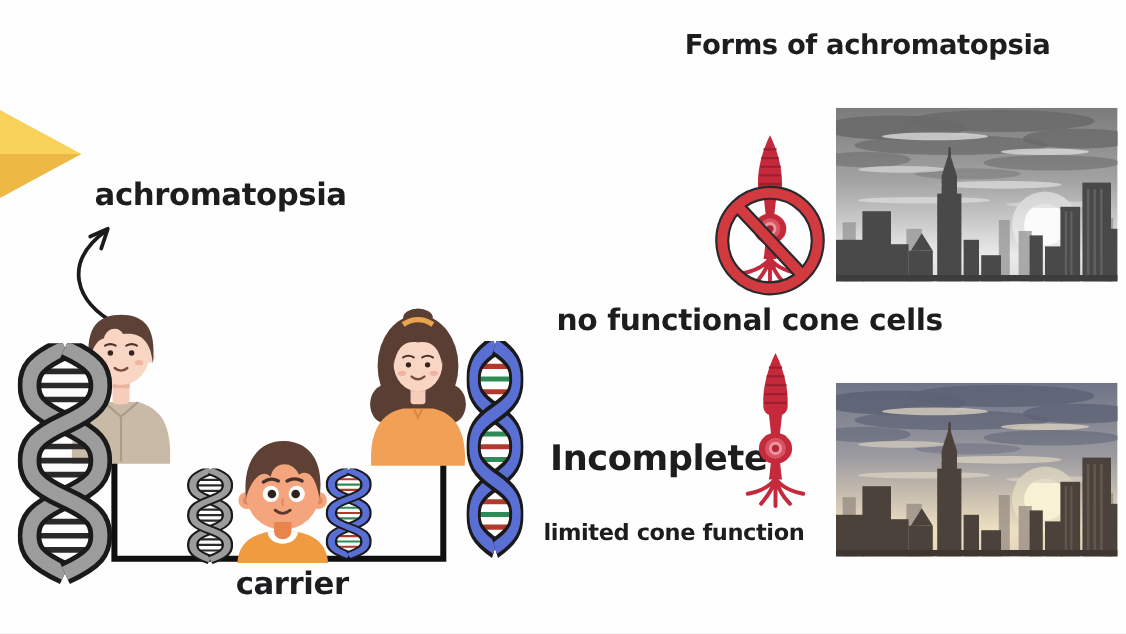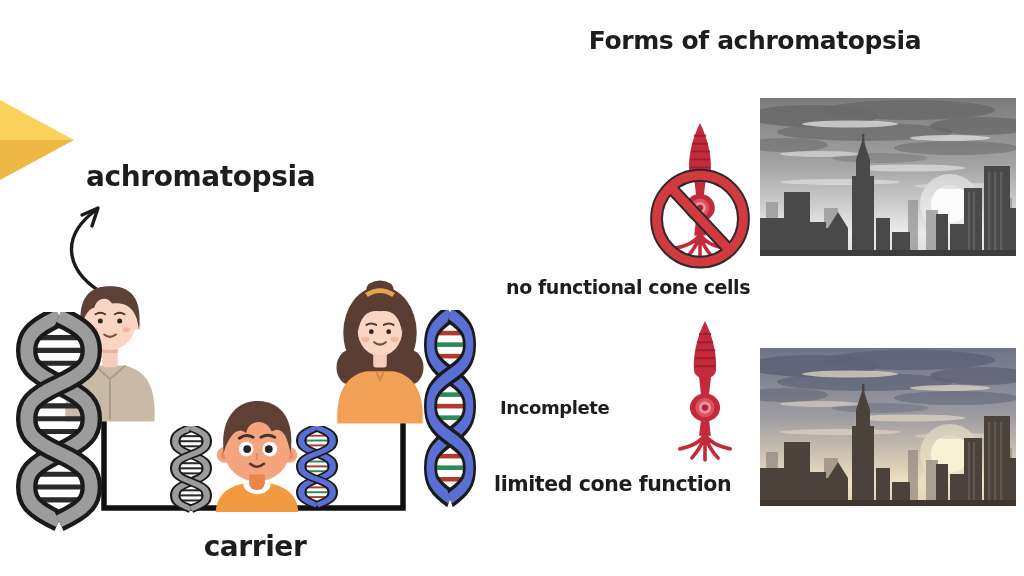--- a/index.html
+++ b/index.html
@@ -1,19 +1,19 @@
 <!DOCTYPE html>
 <html><head>
 <meta charset="utf-8">
 <style>
   html,body{margin:0;padding:0;background:#e9e9e9;}
   #stage{position:relative;width:1024px;height:576px;background:#fefefe;overflow:hidden;
          font-family:"DejaVu Sans", sans-serif;}
   .txt{position:absolute;font-weight:700;color:#1d1d1f;white-space:nowrap;letter-spacing:-0.4px;}
-  .center{text-align:center;}
+  .center{text-align:right;}
   svg{position:absolute;overflow:visible;}
   .defs{position:absolute;width:0;height:0;}
   .city{position:absolute;width:256px;height:158px;overflow:hidden;}
   .city.grayscale{filter:grayscale(1) brightness(1.06) contrast(0.97);}
   .dna-gray{--strand:#9c9c9c;--r1:#2a2a2a;--r2:#2a2a2a;}
   .dna-blue{--strand:#5a6fd4;--r1:#b03a2e;--r2:#2e8b57;}
 </style>
 </head>
 <body>
 
@@ -194,39 +194,39 @@
   <svg class="dna-blue" style="left:424px;top:310px;" width="52" height="200" viewBox="0 0 40 104" preserveAspectRatio="none">
       <use href="#dna"></use>
     </svg>
   <svg class="dna-gray" style="left:170px;top:426px;" width="42" height="88" viewBox="0 0 40 104" preserveAspectRatio="none">
       <use href="#dna"></use>
     </svg>
   <svg class="dna-blue" style="left:296px;top:426px;" width="42" height="84" viewBox="0 0 40 104" preserveAspectRatio="none">
       <use href="#dna"></use>
     </svg>
 
-  <div class="txt center" style="left:193px;top:514px;width:124px;font-size:28px;margin-top:16px;">carrier</div>
+  <div class="txt center" style="left:193px;top:514px;width:124px;font-size:28px;">carrier</div>
 
   <div class="txt center" style="left:555px;top:26px;width:400px;font-size:25px;">Forms of achromatopsia</div>
 
   <svg style="left:648px;top:120px;" width="104" height="152" viewBox="0 0 104 154">
     <use href="#cone-cell" x="17" y="0" width="70" height="145"></use>
     <g stroke-linecap="round" fill="none">
       <circle cx="52" cy="100" r="44" stroke="#2a2a2e" stroke-width="13"></circle>
       <path d="M22,68 L82,132" stroke="#2a2a2e" stroke-width="13"></path>
       <circle cx="52" cy="100" r="44" stroke="#d23a3f" stroke-width="9"></circle>
       <path d="M22,68 L82,132" stroke="#d23a3f" stroke-width="9"></path>
     </g>
   </svg>
-  <div class="txt" style="left:506px;top:276px;font-size:19px;">no functional cone cells</div>
+  <div class="txt" style="left:506px;top:276px;font-size:27px;">no functional cone cells</div>
   <svg class="city grayscale" style="left:760px;top:98px;" viewBox="0 0 256 158">
       <use href="#city"></use>
     </svg>
 
-  <div class="txt" style="left:500px;top:397px;font-size:18px;">Incomplete</div>
+  <div class="txt" style="left:500px;top:397px;font-size:32px;">Incomplete</div>
   <svg style="left:666px;top:318px;" width="78" height="146" viewBox="0 0 70 145">
       <use href="#cone-cell"></use>
     </svg>
   <div class="txt" style="left:494px;top:472px;font-size:20.5px;text-align:right;">limited cone function</div>
   <svg class="city" style="left:760px;top:348px;" viewBox="0 0 256 158">
       <use href="#city"></use>
     </svg>
 
 </div>
 

